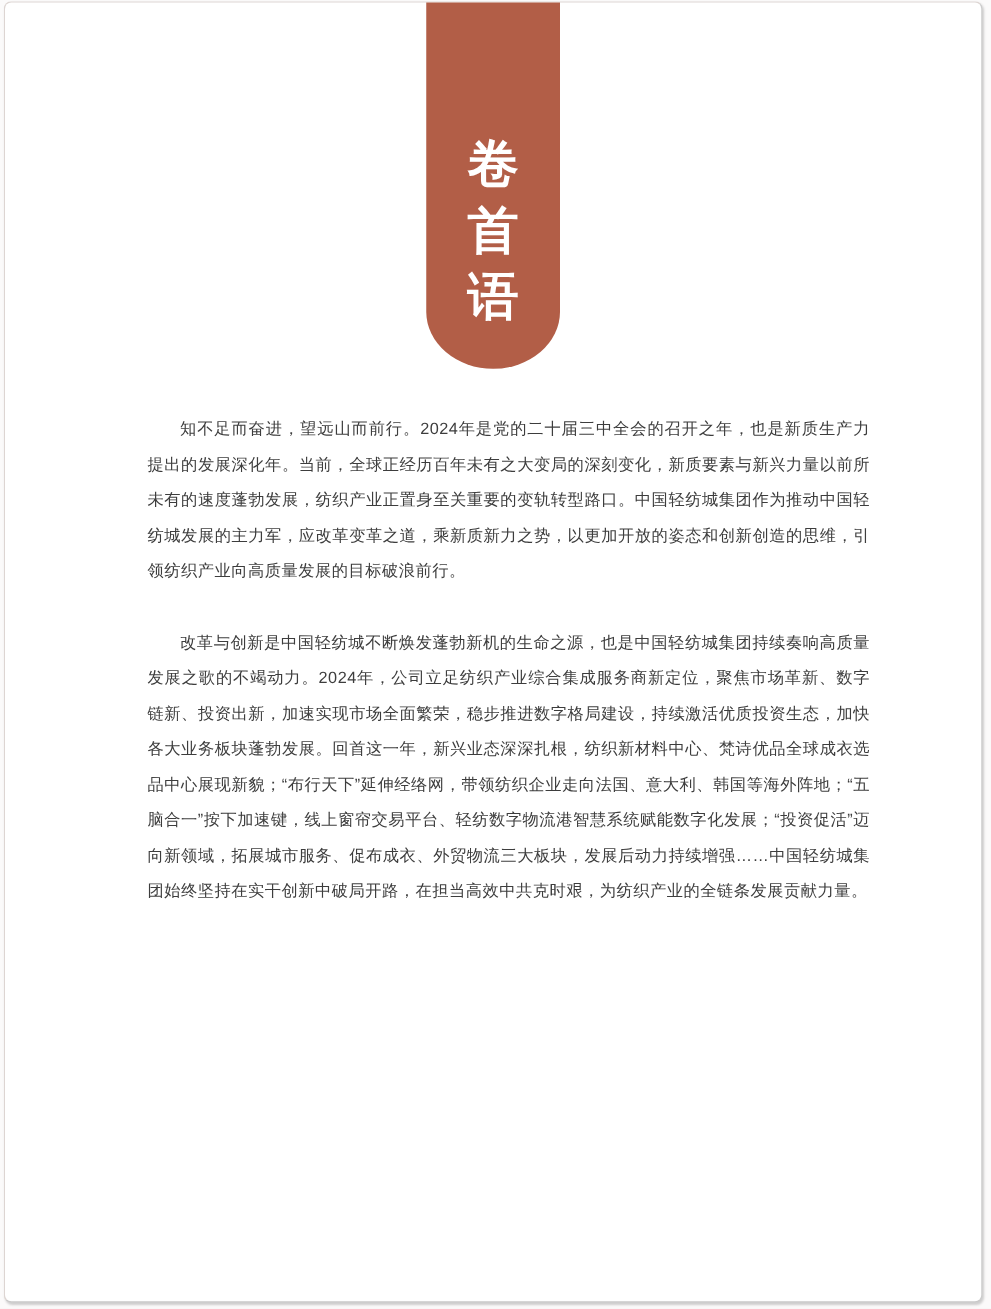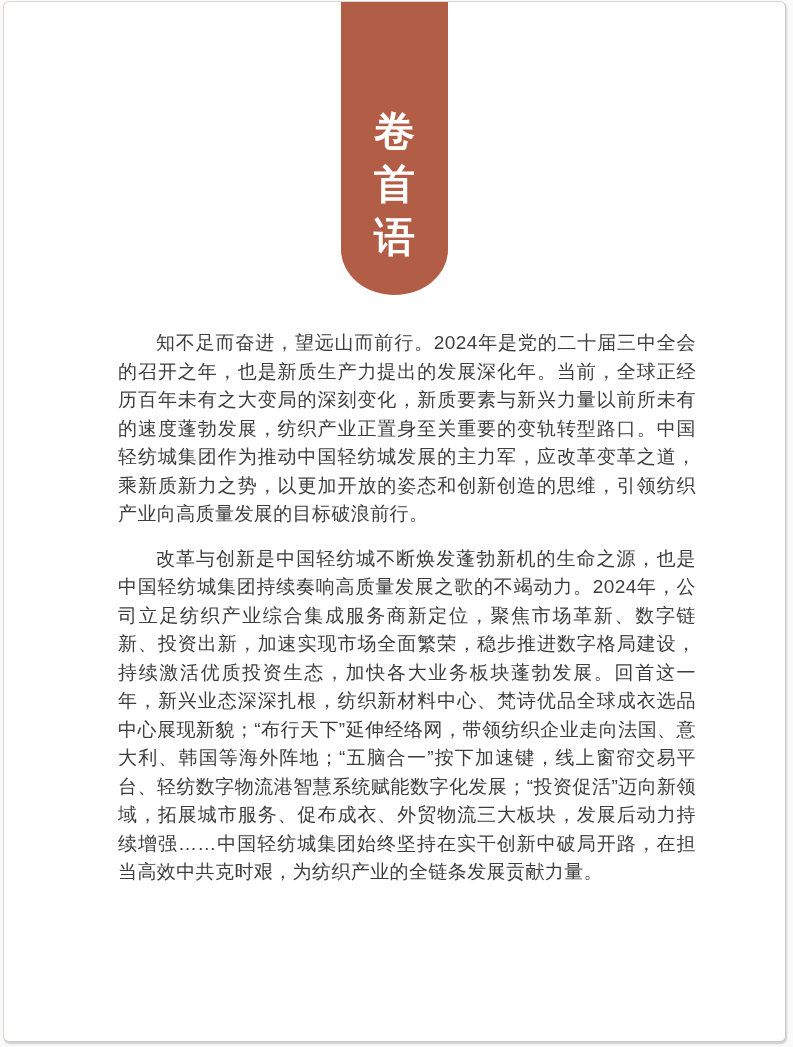--- a/index.html
+++ b/index.html
@@ -55,32 +55,32 @@
     font-weight: 600;
     text-align: center;
   }
   
   .content {
     position: absolute;
     left: 114px;
     top: 327px;
     width: 578px;
     color: var(--text-color, #3D3D3D);
-    font-size: 19px;
+    font-size: 13px;
     line-height: 28.5px;
     letter-spacing: 0.4px;
     text-align: justify;
     text-justify: inter-ideograph;
   }
   .content p {
     margin: 0 0 0 0;
     text-indent: 2em;
   }
   .content p + p {
-    margin-top: 16px;
+    margin-top: 28px;
   }
 </style>
 </head>
 <body>
 
 <div class="canvas">
   <div class="page">
 
     <div class="ribbon">
       <div class="ribbon-char">卷</div>

